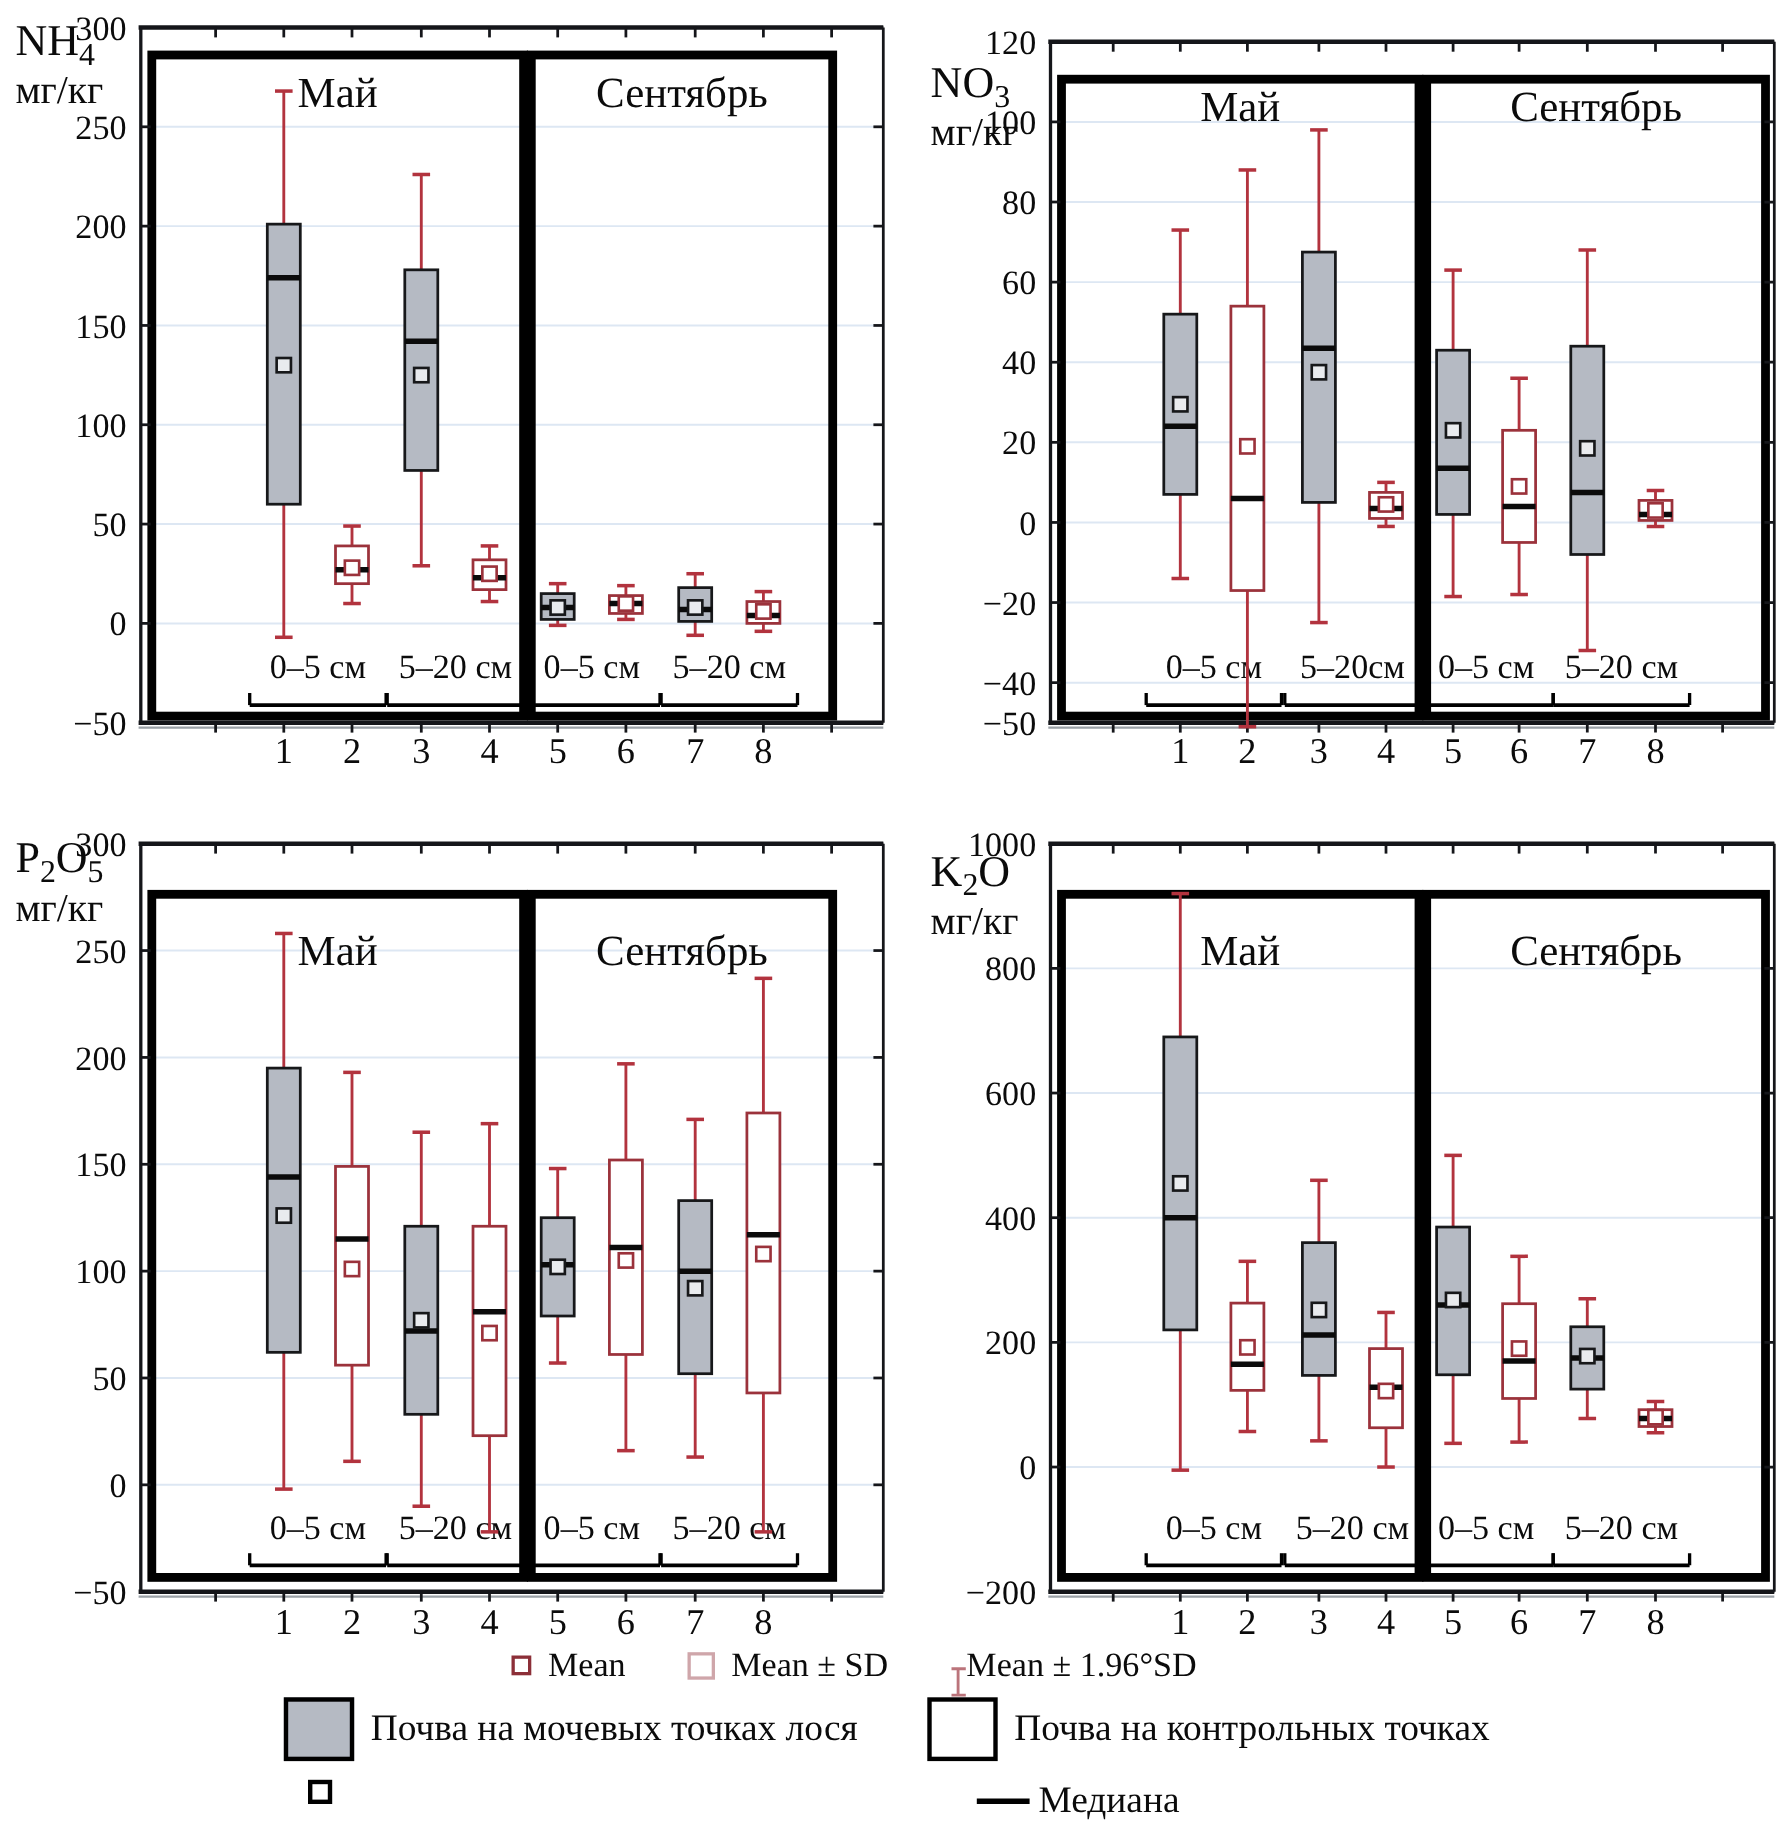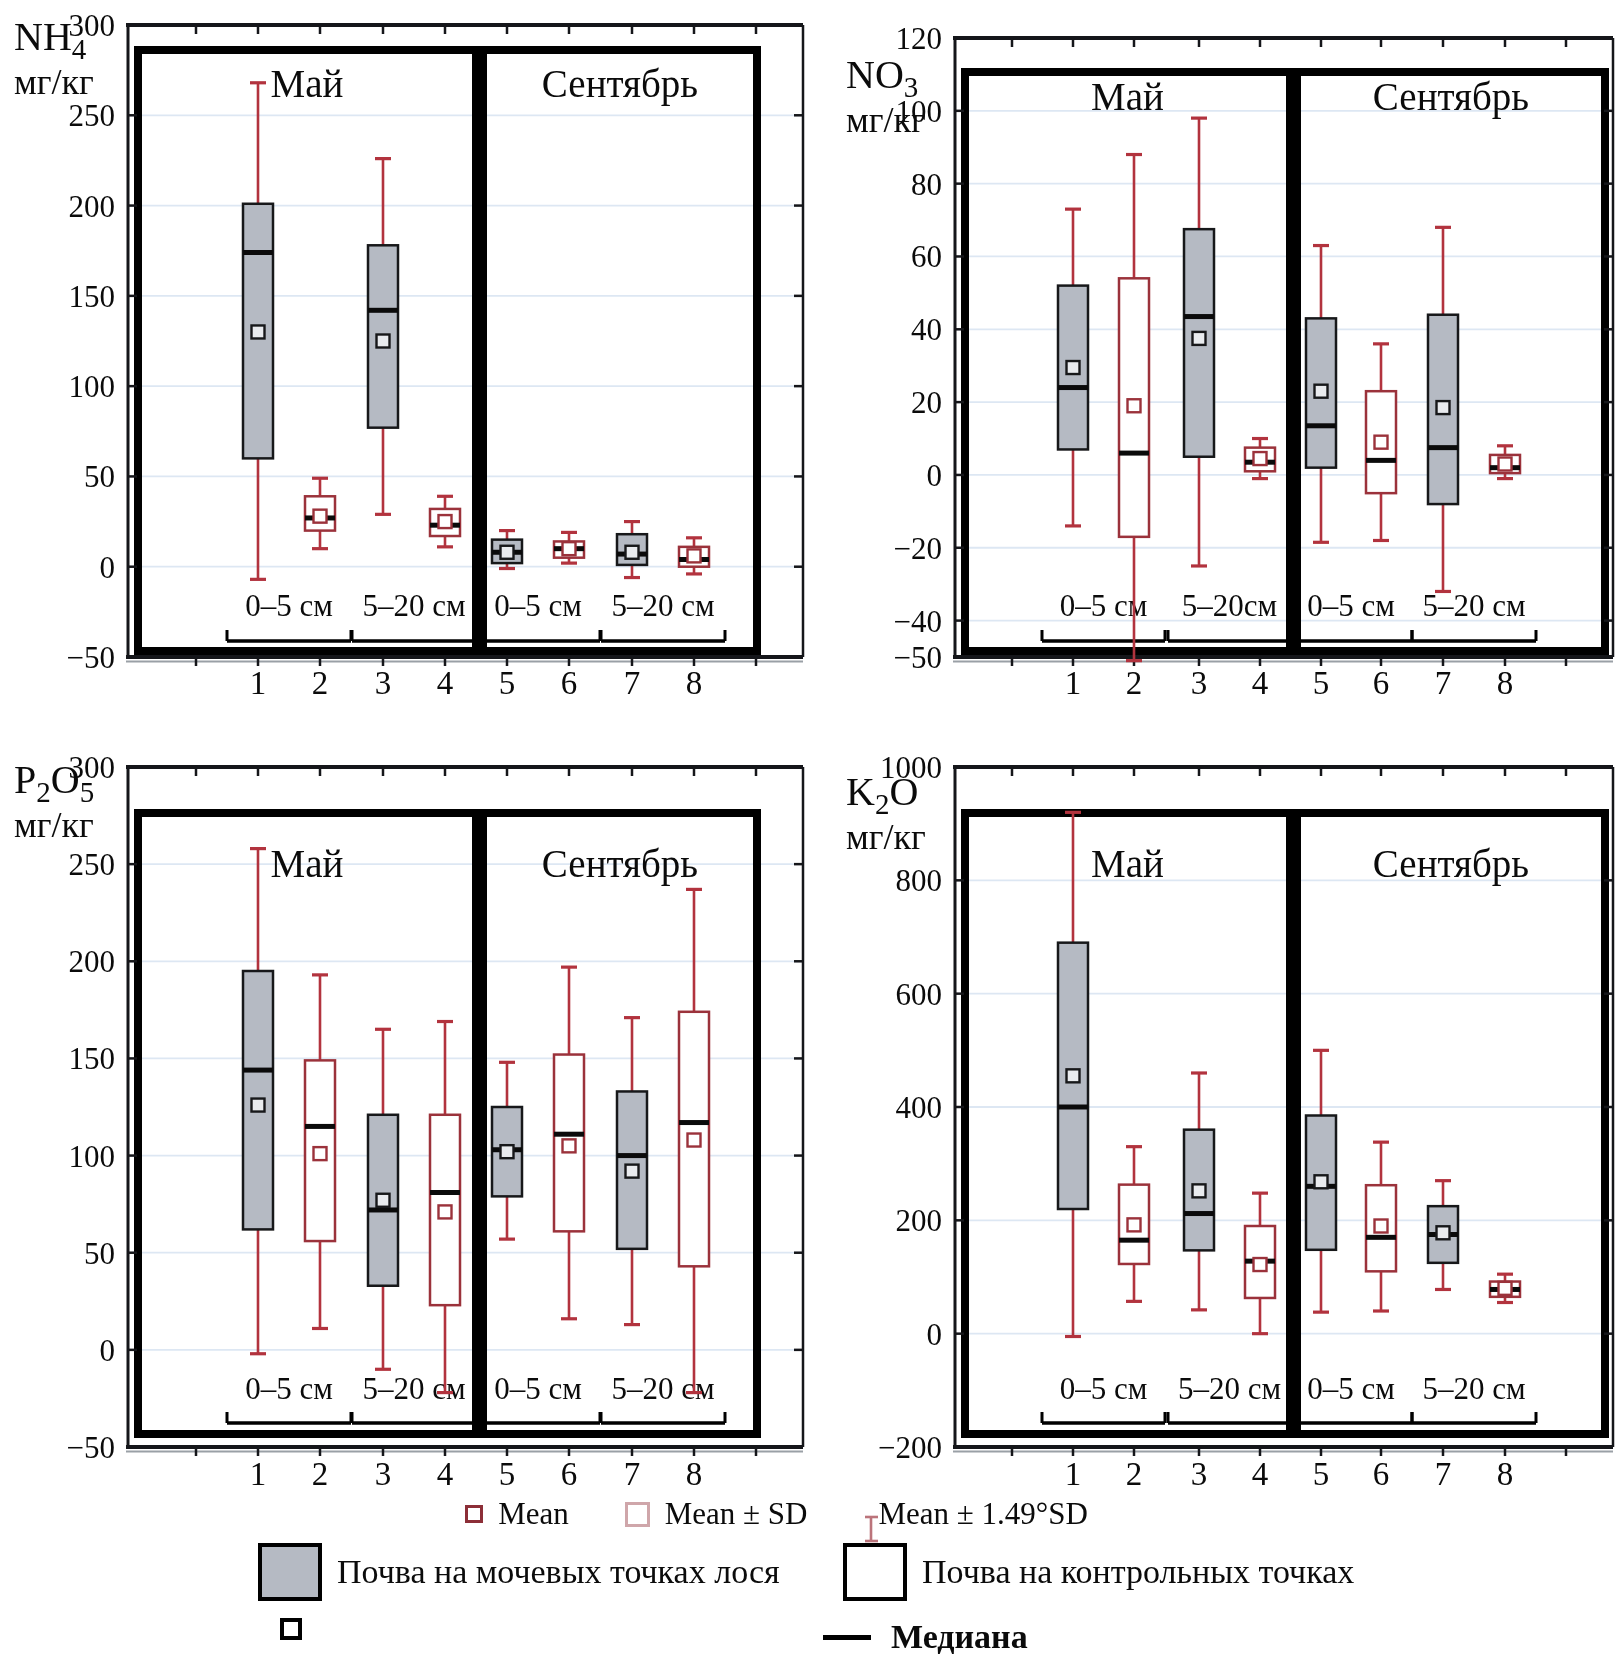--- a/index.html
+++ b/index.html
@@ -12,21 +12,21 @@
   .sym-mean{display:inline-block;width:12px;height:12px;border:3px solid var(--c-mean);}
   .sym-sd{display:inline-block;width:19px;height:19px;border:3px solid var(--c-sdbox);}
   .sym-whisker{display:inline-flex;}
   .series-item{position:absolute;display:flex;align-items:center;gap:15px;font-size:34px;}
   #series-urine{left:258px;top:1543px;}
   #series-control{left:843px;top:1543px;}
   .swatch{width:56px;height:50px;border:4px solid #000;background:#fff;}
   .swatch.urine{background:var(--c-urine);}
   .marker-item{position:absolute;display:flex;align-items:center;font-size:34px;}
   #marker-mean{left:280px;top:1618px;gap:25px;}
-  #marker-median{left:823px;top:1618px;gap:20px;font-weight:bold;}
+  #marker-median{left:888px;top:1618px;gap:8px;}
   .sym-meanblack{display:inline-block;width:14px;height:14px;border:4px solid #000;}
   .sym-median{display:inline-block;width:48px;height:5px;background:#000;}
 </style>
 </head>
 <body>
 
 <div class="figure">
   <svg id="panel-0" width="808" height="712" style="left: 0px; top: 0px; overflow: visible;">
       <g>
         <line x1="128" y1="115.28571428571433" x2="803" y2="115.28571428571433" stroke="#dde7f3" stroke-width="1.8"></line>
@@ -694,21 +694,21 @@
       <span>Mean ± SD</span>
     </div>
     <div class="stat">
       <span class="sym-whisker">
         <svg width="17" height="30" id="whisker-glyph">
             <line x1="8" y1="3" x2="8" y2="27" stroke="#bb747b" stroke-width="2.6"></line>
             <line x1="2" y1="3" x2="15" y2="3" stroke="#bb747b" stroke-width="2.6"></line>
             <line x1="2" y1="27" x2="15" y2="27" stroke="#bb747b" stroke-width="2.6"></line>
           </svg>
       </span>
-      <span>Mean ± 1.49°SD</span>
+      <span>Mean ± 1.96°SD</span>
     </div>
   </div>
 
   <div class="series-item" id="series-urine">
     <span class="swatch urine"></span>
     <span>Почва на мочевых точках лося</span>
   </div>
   <div class="series-item" id="series-control">
     <span class="swatch"></span>
     <span>Почва на контрольных точках</span>

